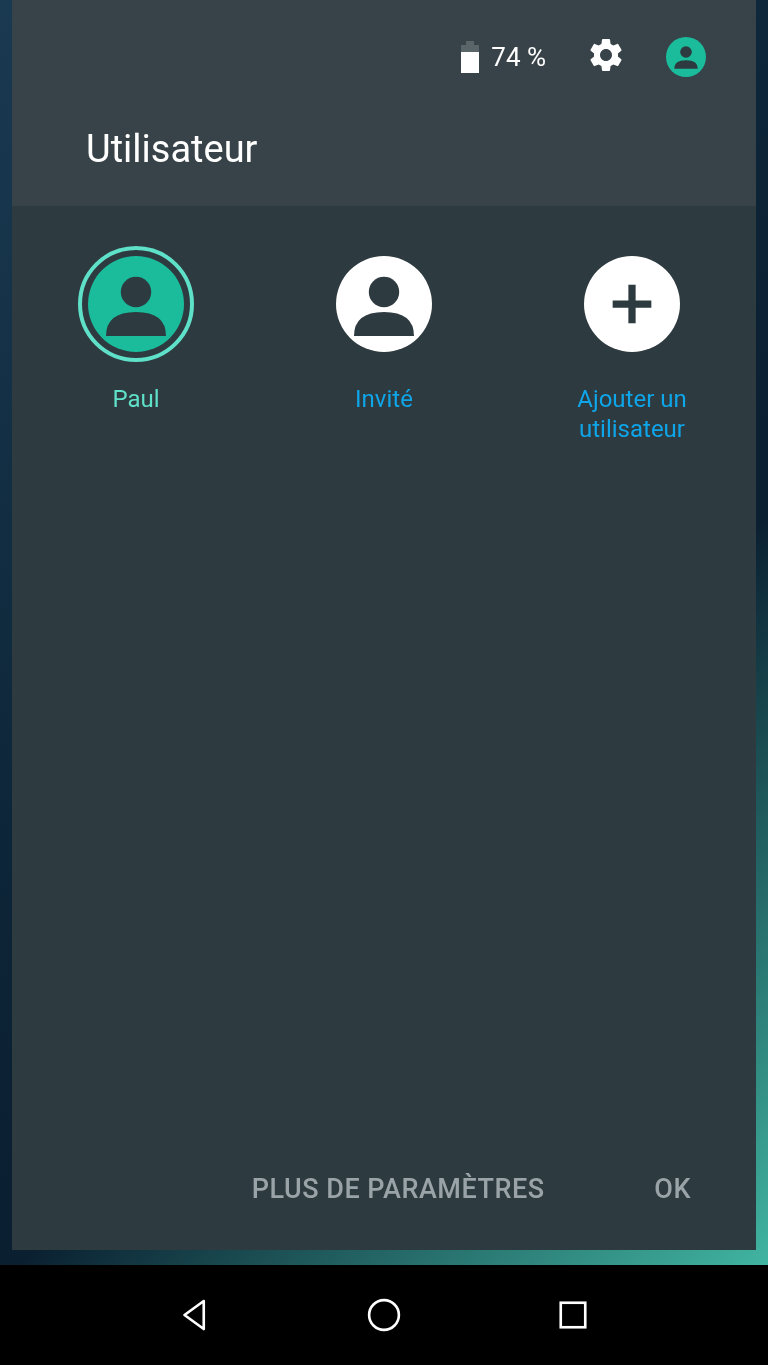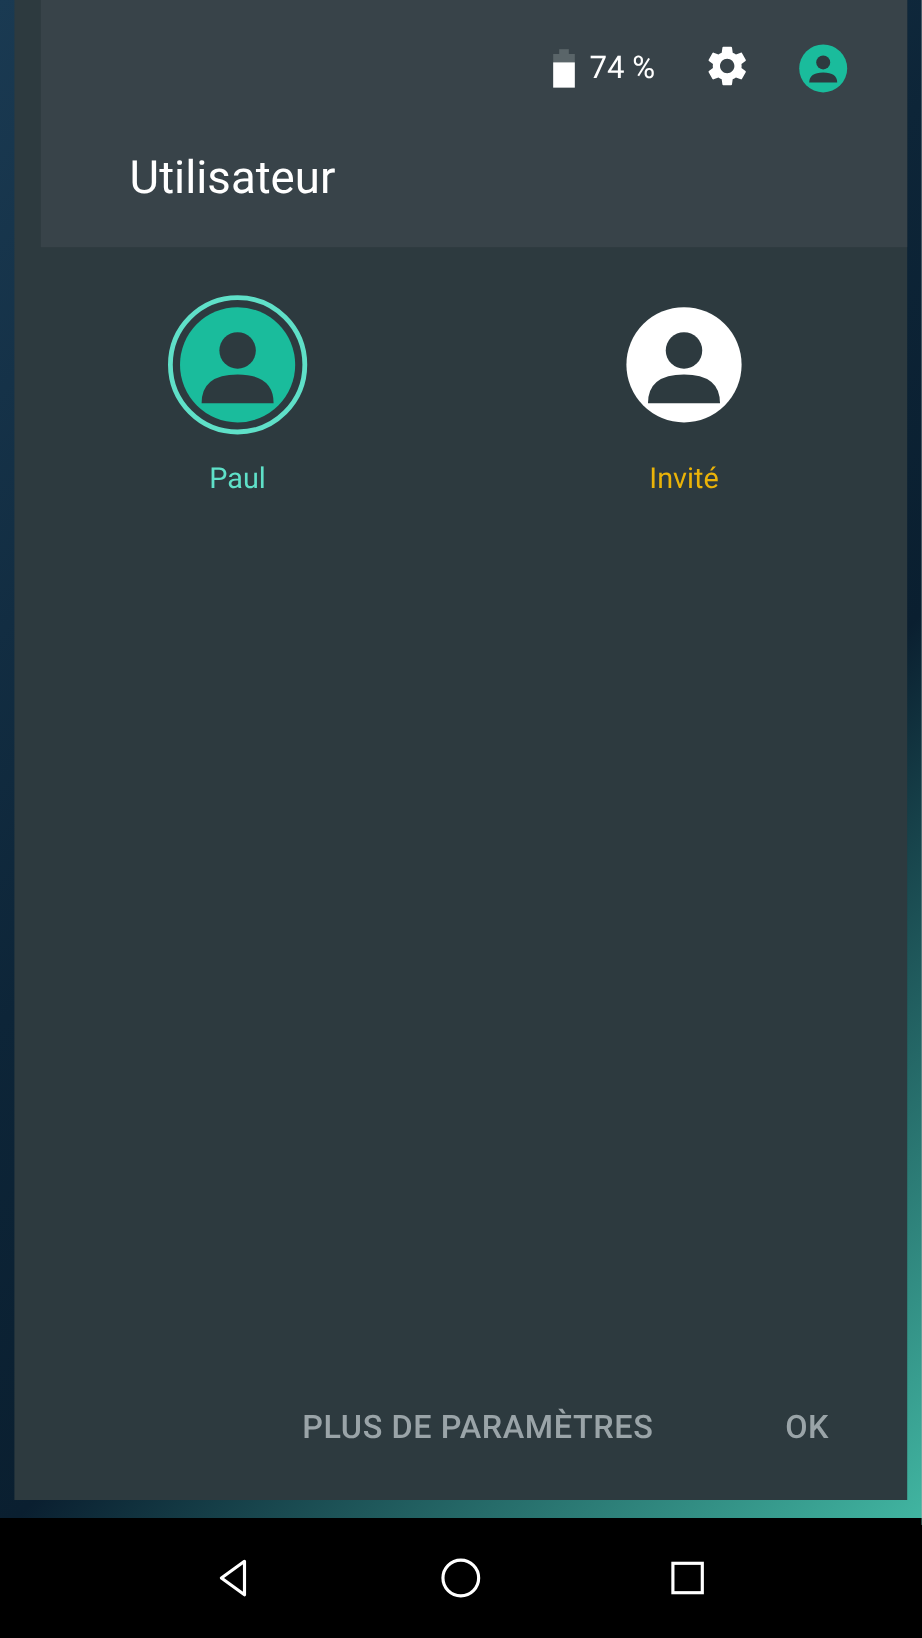--- a/index.html
+++ b/index.html
@@ -24,21 +24,20 @@
       right: 12px;
       bottom: 115px;
       background: #2d3a3f;
       display: flex;
       flex-direction: column;
     }
 
     .header {
       background: #384349;
       padding: 0;
-      margin-left: 22px;
     }
 
     .status-row {
       display: flex;
       align-items: center;
       justify-content: flex-end;
       padding: 35px 50px 28px 50px;
       gap: 40px;
     }
 
@@ -161,21 +160,21 @@
       font-weight: 400;
       text-align: center;
       line-height: 1.25;
     }
 
     .user-label.active {
       color: #5fe0c8;
     }
 
     .user-label.inactive {
-      color: #eab308;
+      color: #0ea5e9;
     }
 
     .footer-buttons {
       margin-top: auto;
       display: flex;
       justify-content: space-between;
       align-items: center;
       padding: 30px 50px 45px 30px;
     }
 
@@ -274,20 +273,30 @@
         <div class="user-avatar white">
           <svg viewBox="0 0 24 24" width="96" height="96">
             <circle cx="12" cy="9" r="3.8" fill="#2d3a3f"></circle>
             <path d="M 4.5 20 Q 4.5 14 12 14 Q 19.5 14 19.5 20 Z" fill="#2d3a3f"></path>
           </svg>
         </div>
       </div>
       <div class="user-label inactive">Invité</div>
     </div>
 
+    <div class="user-item">
+      <div class="user-avatar-wrap">
+        <div class="user-avatar white">
+          <svg viewBox="0 0 24 24" width="58" height="58">
+            <path d="M 12 4 L 12 20 M 4 12 L 20 12" stroke="#2d3a3f" stroke-width="3" fill="none"></path>
+          </svg>
+        </div>
+      </div>
+      <div class="user-label inactive">Ajouter un utilisateur</div>
+    </div>
 
   </div>
 
   <div class="footer-buttons">
     <div class="footer-button more-settings">PLUS DE PARAMÈTRES</div>
     <div class="footer-button ok-button">OK</div>
   </div>
 
 </div>
 

